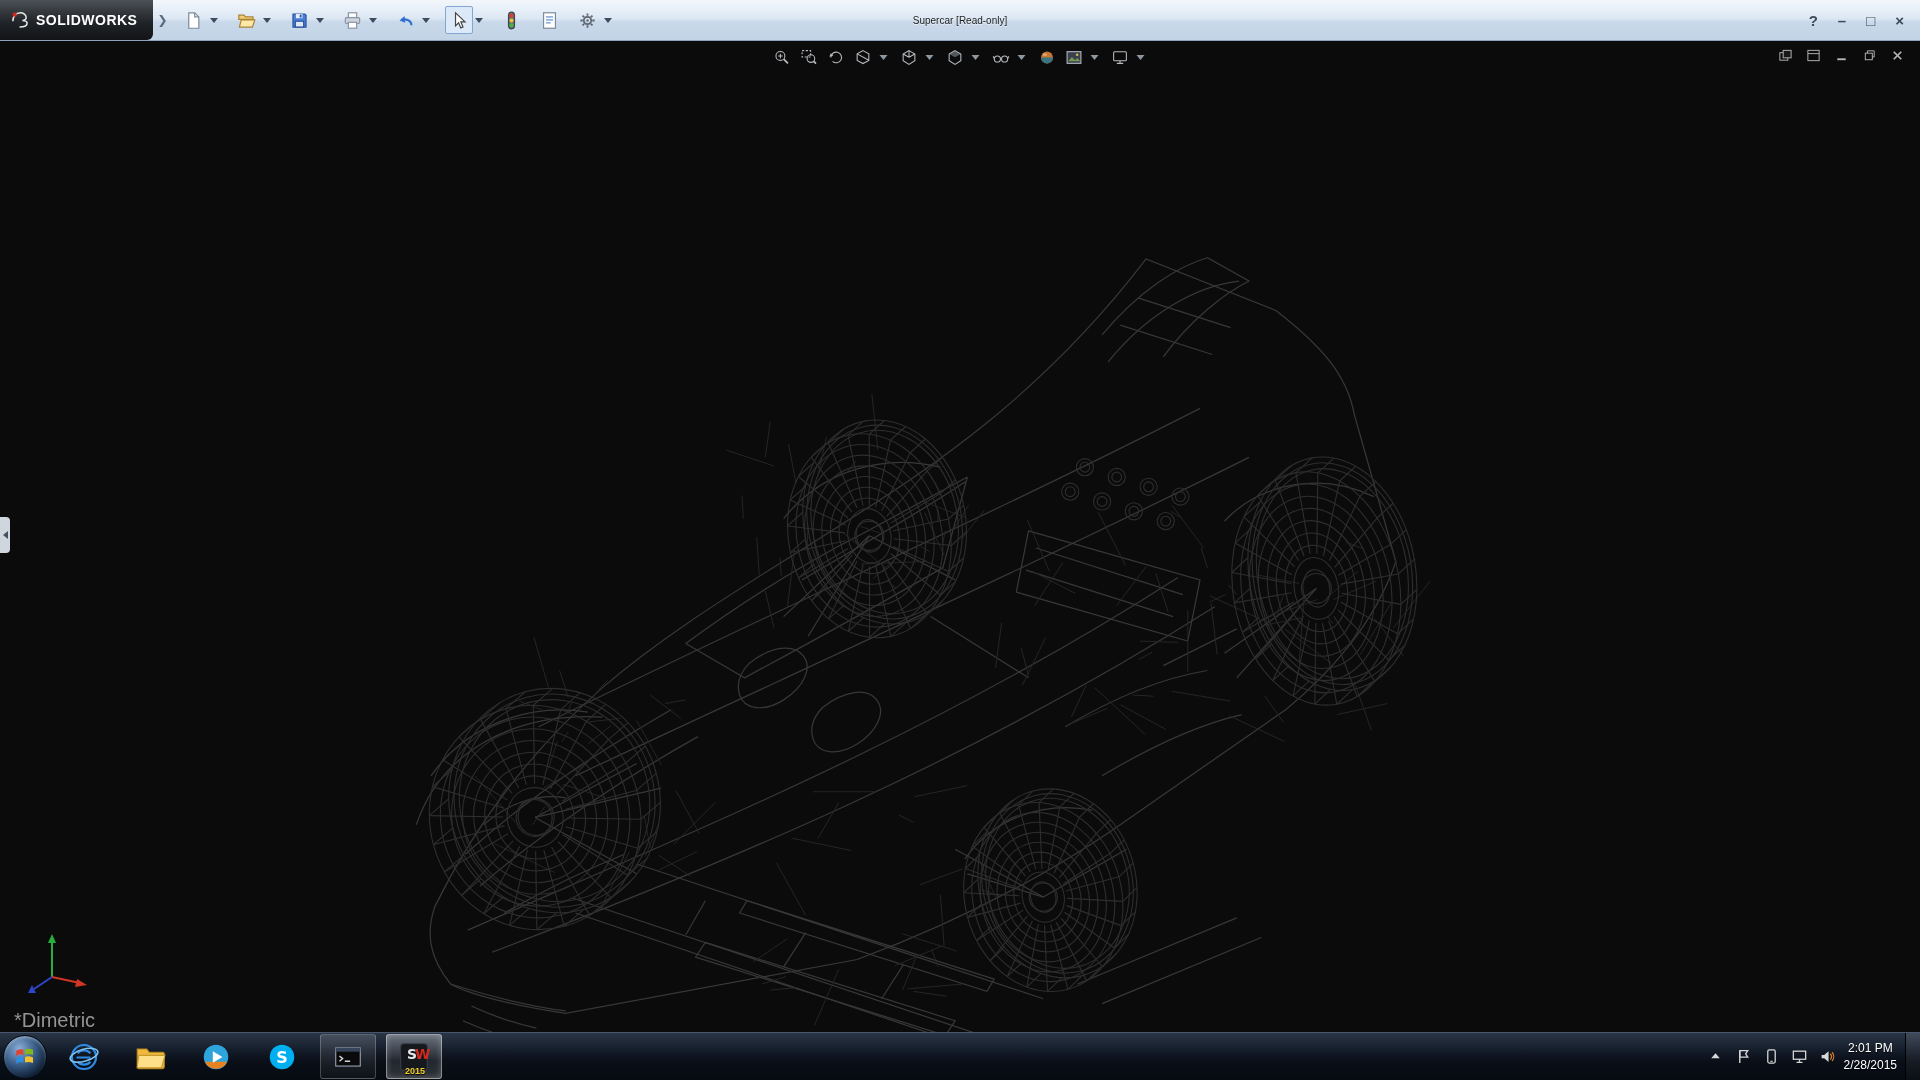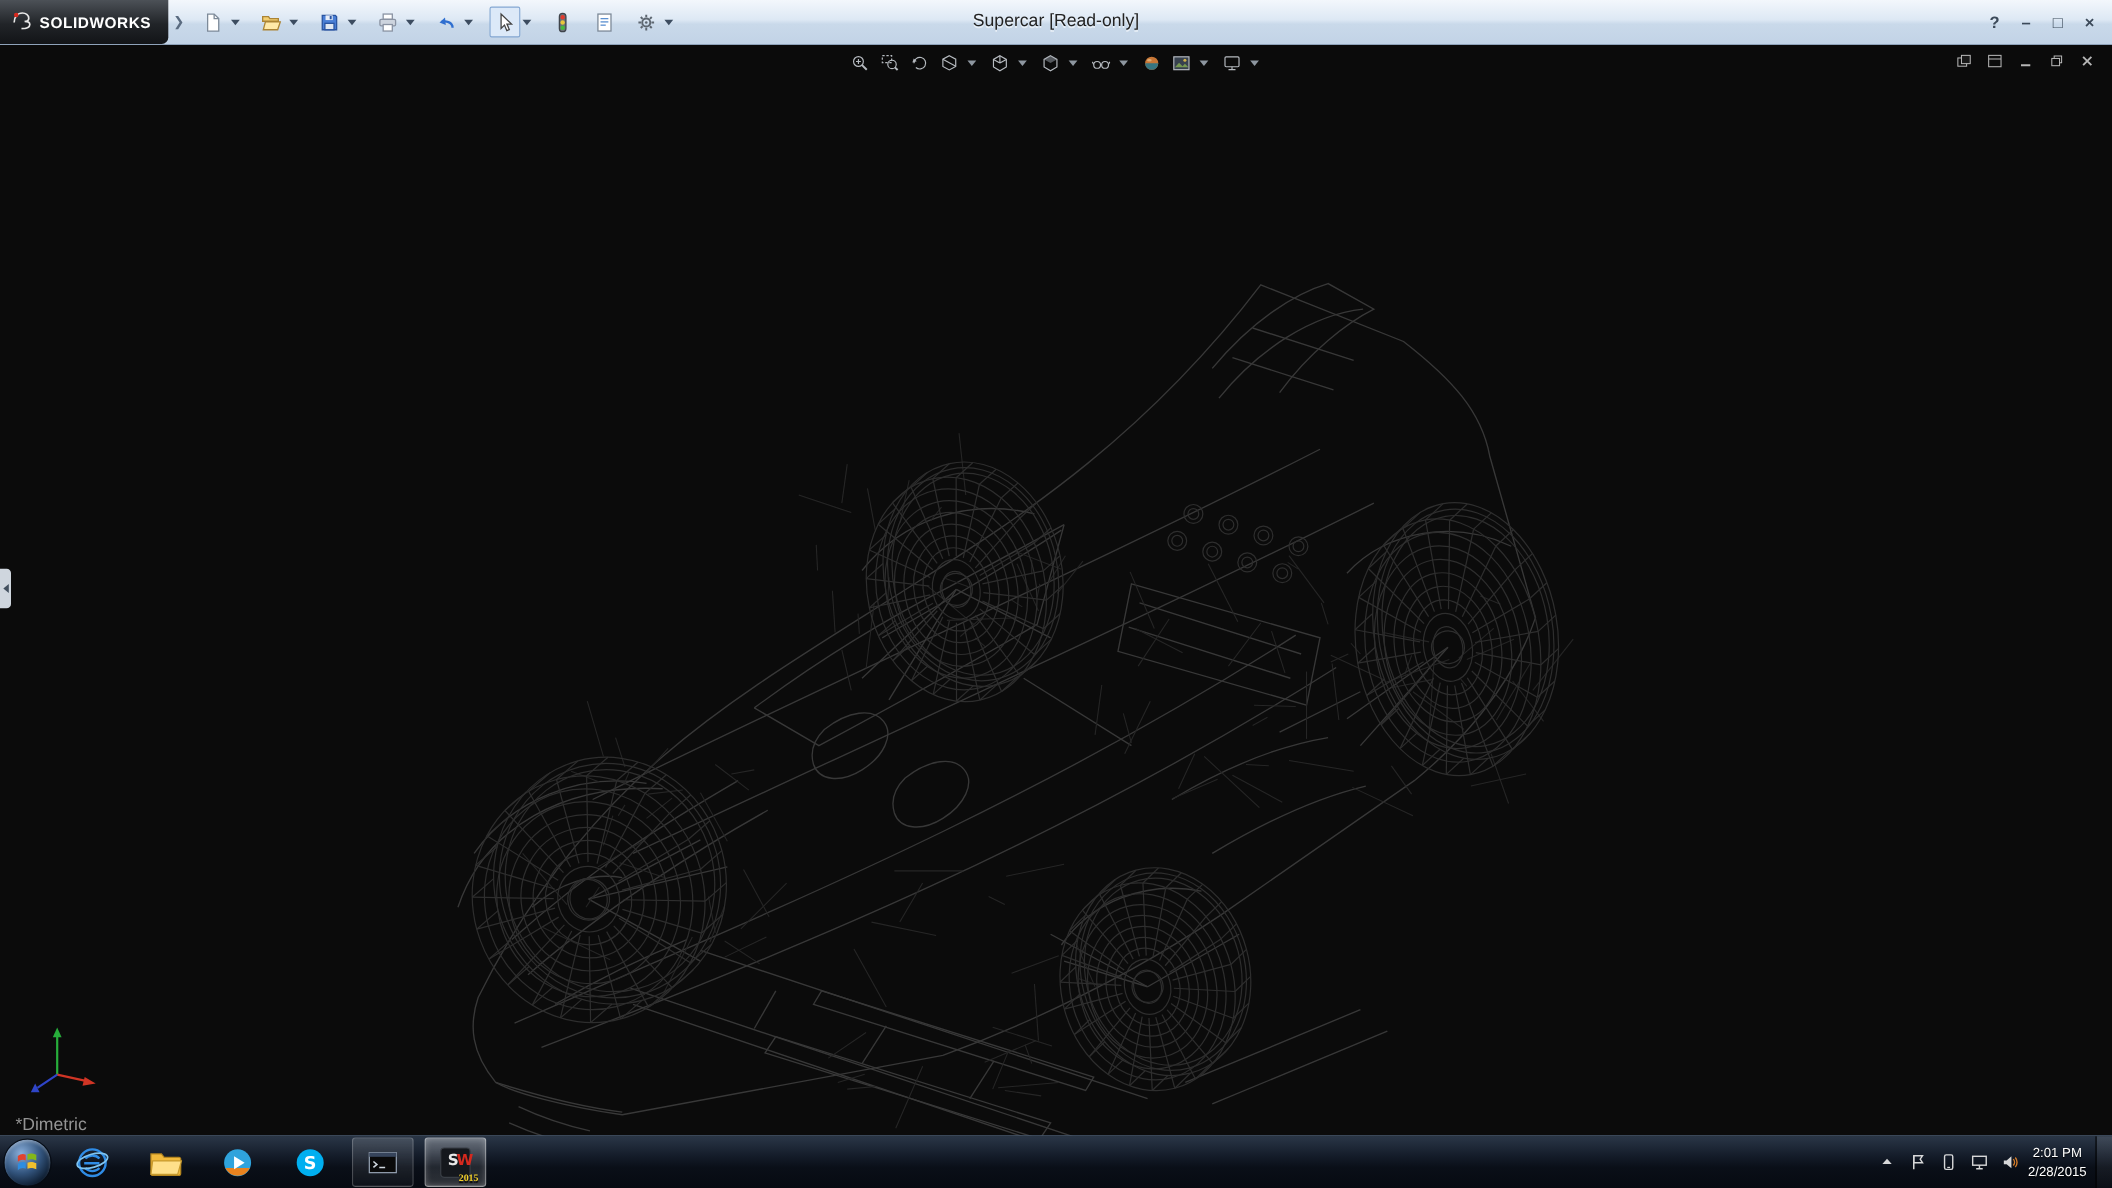--- a/index.html
+++ b/index.html
@@ -15,57 +15,57 @@
     border-bottom-right-radius:6px;}
   .logo-text{color:#fff;font-weight:bold;font-size:14px;letter-spacing:.5px;}
   .menu-arrow{color:#56board;color:#5a6b80;font-size:12px;margin:0 10px 0 4px;cursor:pointer;}
   #main-toolbar{display:flex;align-items:center;gap:1px;margin-left:2px;}
   .tb-btn{width:26px;height:26px;display:flex;align-items:center;justify-content:center;border:1px solid transparent;}
   .tb-btn.pressed{background:#dce9f8;border:1px solid #84a7d2;border-radius:2px;}
   .dd-arrow{width:0;height:0;border-left:4px solid transparent;border-right:4px solid transparent;
     border-top:5px solid #3c4c60;margin:0 5px 0 1px;}
   .dd-arrow.dark{border-top-color:#9aa3ad;}
   .tb-sep{width:8px;}
-  .doc-title{position:absolute;left:50%;transform:translateX(-50%);font-size:16px;color:#222;
+  .doc-title{position:absolute;left:50%;transform:translateX(-50%);font-size:10px;color:#222;
     white-space:nowrap;text-shadow:0 1px 0 rgba(255,255,255,.6);}
   .tb-controls{margin-left:auto;display:flex;align-items:center;gap:20px;padding-right:16px;}
   .tb-ctrl{font-size:15px;color:#3c4document;color:#3c4a5a;font-weight:bold;cursor:pointer;line-height:1;}
 
   
   #viewport{position:absolute;top:41px;bottom:47px;left:0;right:0;background:#0b0b0b;overflow:hidden;}
   #wireframe{position:absolute;inset:0;width:100%;height:100%;}
   #headsup{position:absolute;top:5px;left:50%;transform:translateX(-50%);
     display:flex;align-items:center;gap:5px;opacity:.92;}
   .hu-btn{width:22px;height:22px;display:flex;align-items:center;justify-content:center;cursor:pointer;}
   #doc-controls{position:absolute;top:7px;right:14px;display:flex;align-items:center;gap:12px;opacity:.9;}
   .dc-btn{width:16px;height:16px;cursor:pointer;}
   #triad{position:absolute;left:20px;bottom:30px;}
-  #view-label{position:absolute;left:14px;bottom:1px;color:#949494;font-size:16px;}
+  #view-label{position:absolute;left:14px;bottom:1px;color:#949494;font-size:20px;}
   #left-tab{position:absolute;left:0;top:48%;width:10px;height:36px;background:#cfd6de;
     border-radius:0 4px 4px 0;display:flex;align-items:center;justify-content:center;cursor:pointer;}
   .tab-arrow{width:0;height:0;border-top:4px solid transparent;border-bottom:4px solid transparent;
     border-right:5px solid #43505f;}
 
   
   #taskbar{position:absolute;bottom:0;left:0;right:0;height:47px;
     background:linear-gradient(#2a3647,#141c29 38%,#0a0f18 60%,#060a11);
     border-top:1px solid #46566c;display:flex;align-items:center;}
   #start-orb{width:42px;height:42px;border-radius:50%;margin:0 4px 0 3px;
     background:radial-gradient(circle at 36% 30%,#89aeda,#33557e 45%,#0c1a2c 78%);
     border:1px solid #060b13;display:flex;align-items:center;justify-content:center;cursor:pointer;
     box-shadow:inset 0 2px 3px rgba(255,255,255,.35);}
   #task-items{display:flex;align-items:center;height:100%;}
   .task-item{width:54px;height:43px;margin:0 5px;display:flex;align-items:center;justify-content:center;
     position:relative;cursor:pointer;border:1px solid transparent;border-radius:3px;}
   .task-item.open{background:linear-gradient(rgba(255,255,255,.14),rgba(255,255,255,.03));
     border:1px solid rgba(255,255,255,.22);}
   .task-item.active{background:linear-gradient(rgba(255,255,255,.30),rgba(255,255,255,.10) 60%,rgba(255,255,255,.16));
     border:1px solid rgba(255,255,255,.45);box-shadow:inset 0 0 6px rgba(255,255,255,.25);}
-  .task-badge{position:absolute;bottom:2px;right:6px;font-size:9px;font-weight:bold;color:#f2cf2a;
-    text-shadow:0 1px 1px #000;font-family:Liberation Serif, serif;}
+  .task-badge{position:absolute;bottom:2px;right:16px;font-size:9px;font-weight:bold;color:#f2cf2a;
+    text-shadow:0 1px 1px #000;}
   #tray{margin-left:auto;display:flex;align-items:center;height:100%;}
   .tray-icon{width:17px;height:17px;cursor:pointer;opacity:.92;}
   #clock{color:#fff;font-size:12px;text-align:center;line-height:1.35;cursor:pointer;
     text-shadow:0 1px 1px #000;padding:0 8px;}
   #show-desktop{width:14px;height:100%;border-left:1px solid #000;
     background:linear-gradient(rgba(255,255,255,.10),rgba(255,255,255,.02));cursor:pointer;}
 </style>
 </head>
 <body>
 

